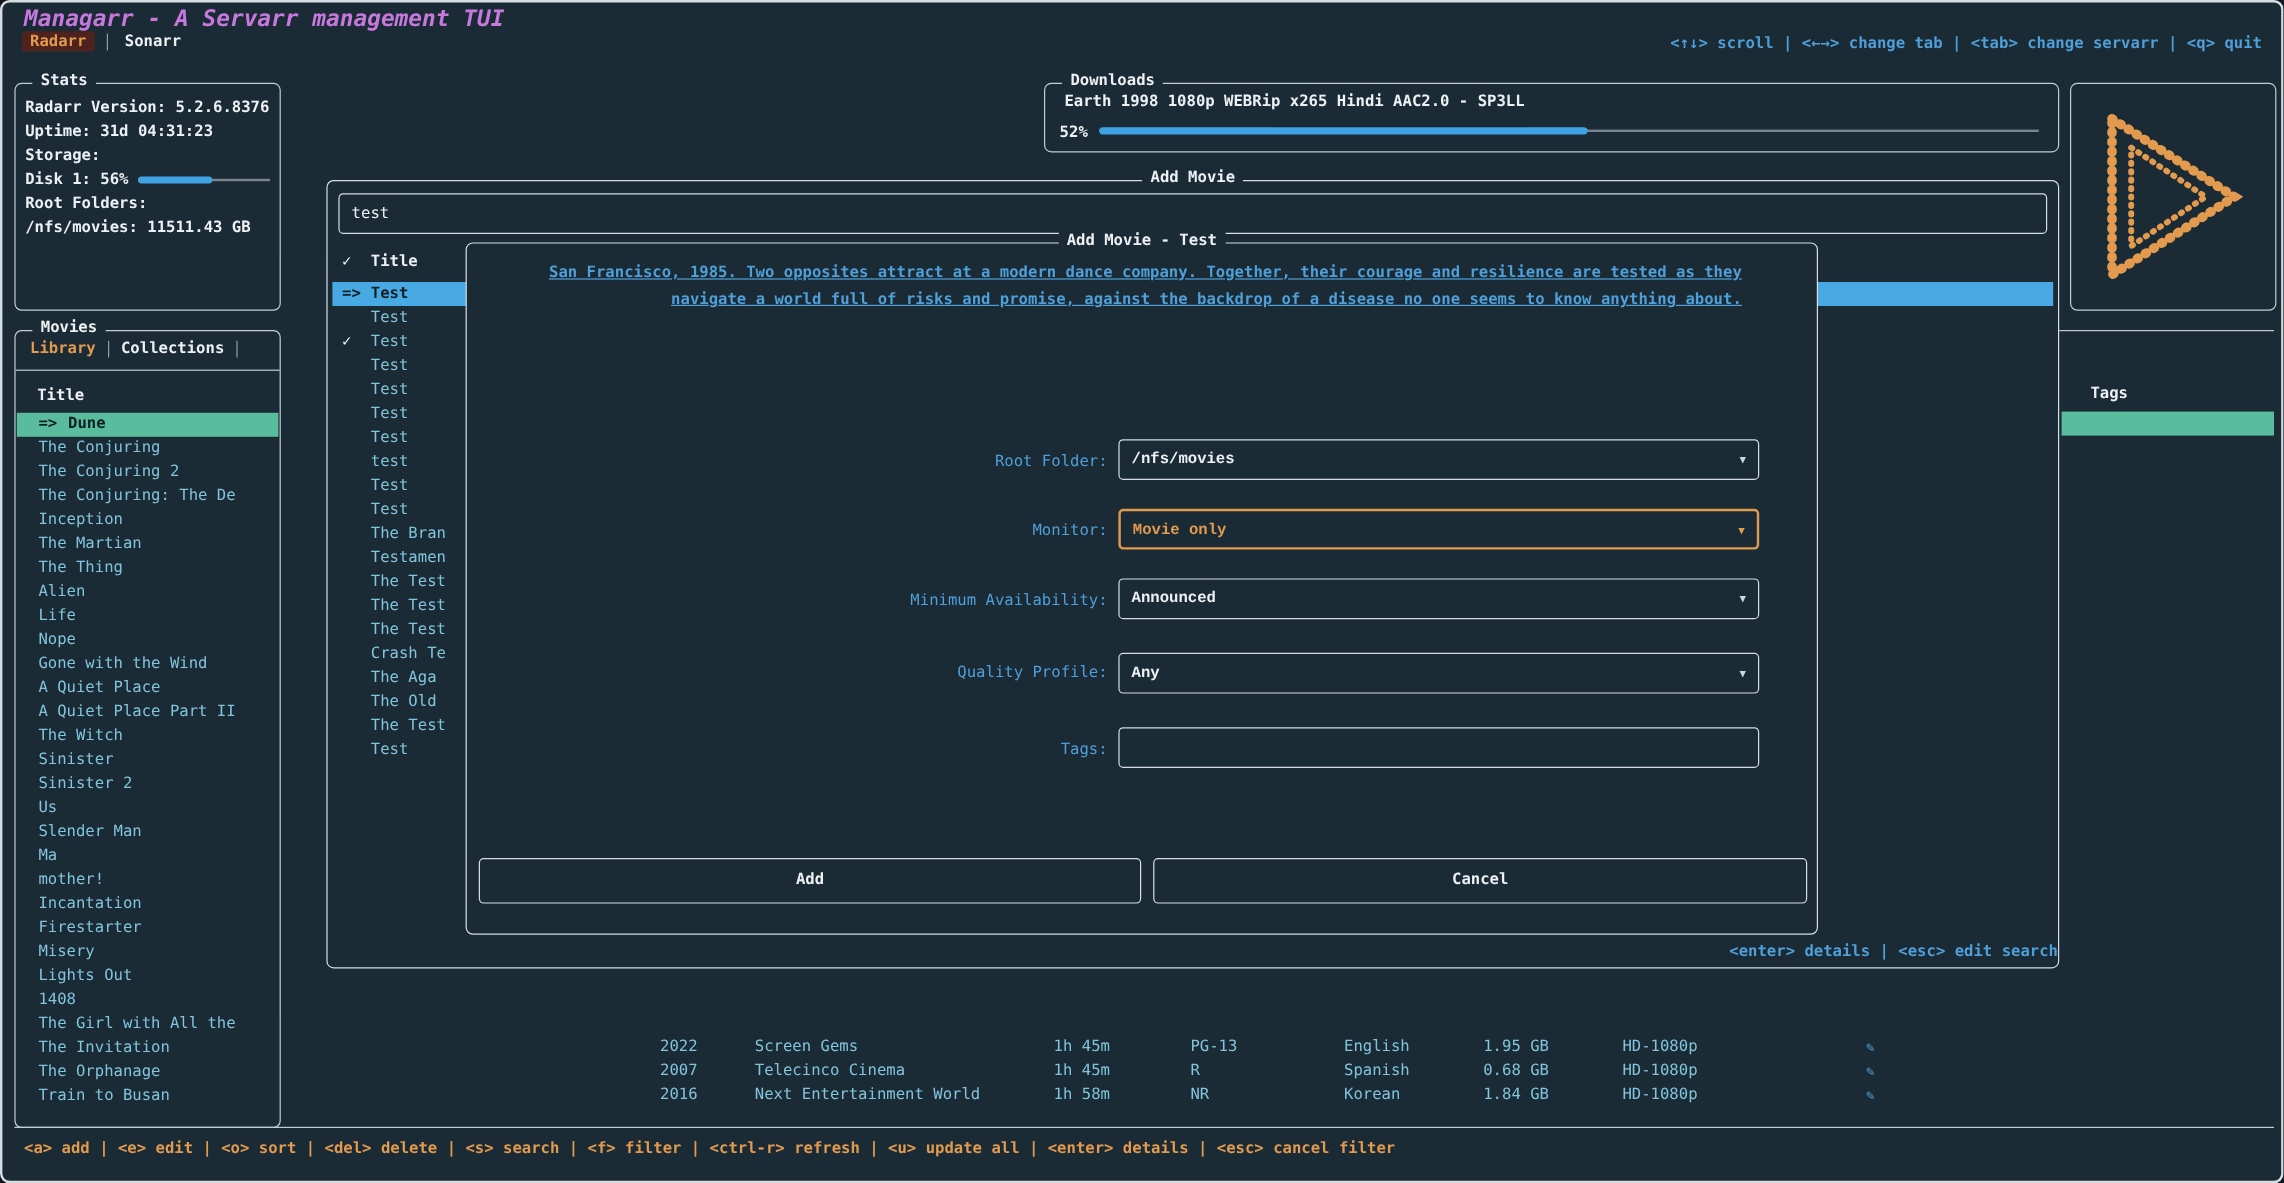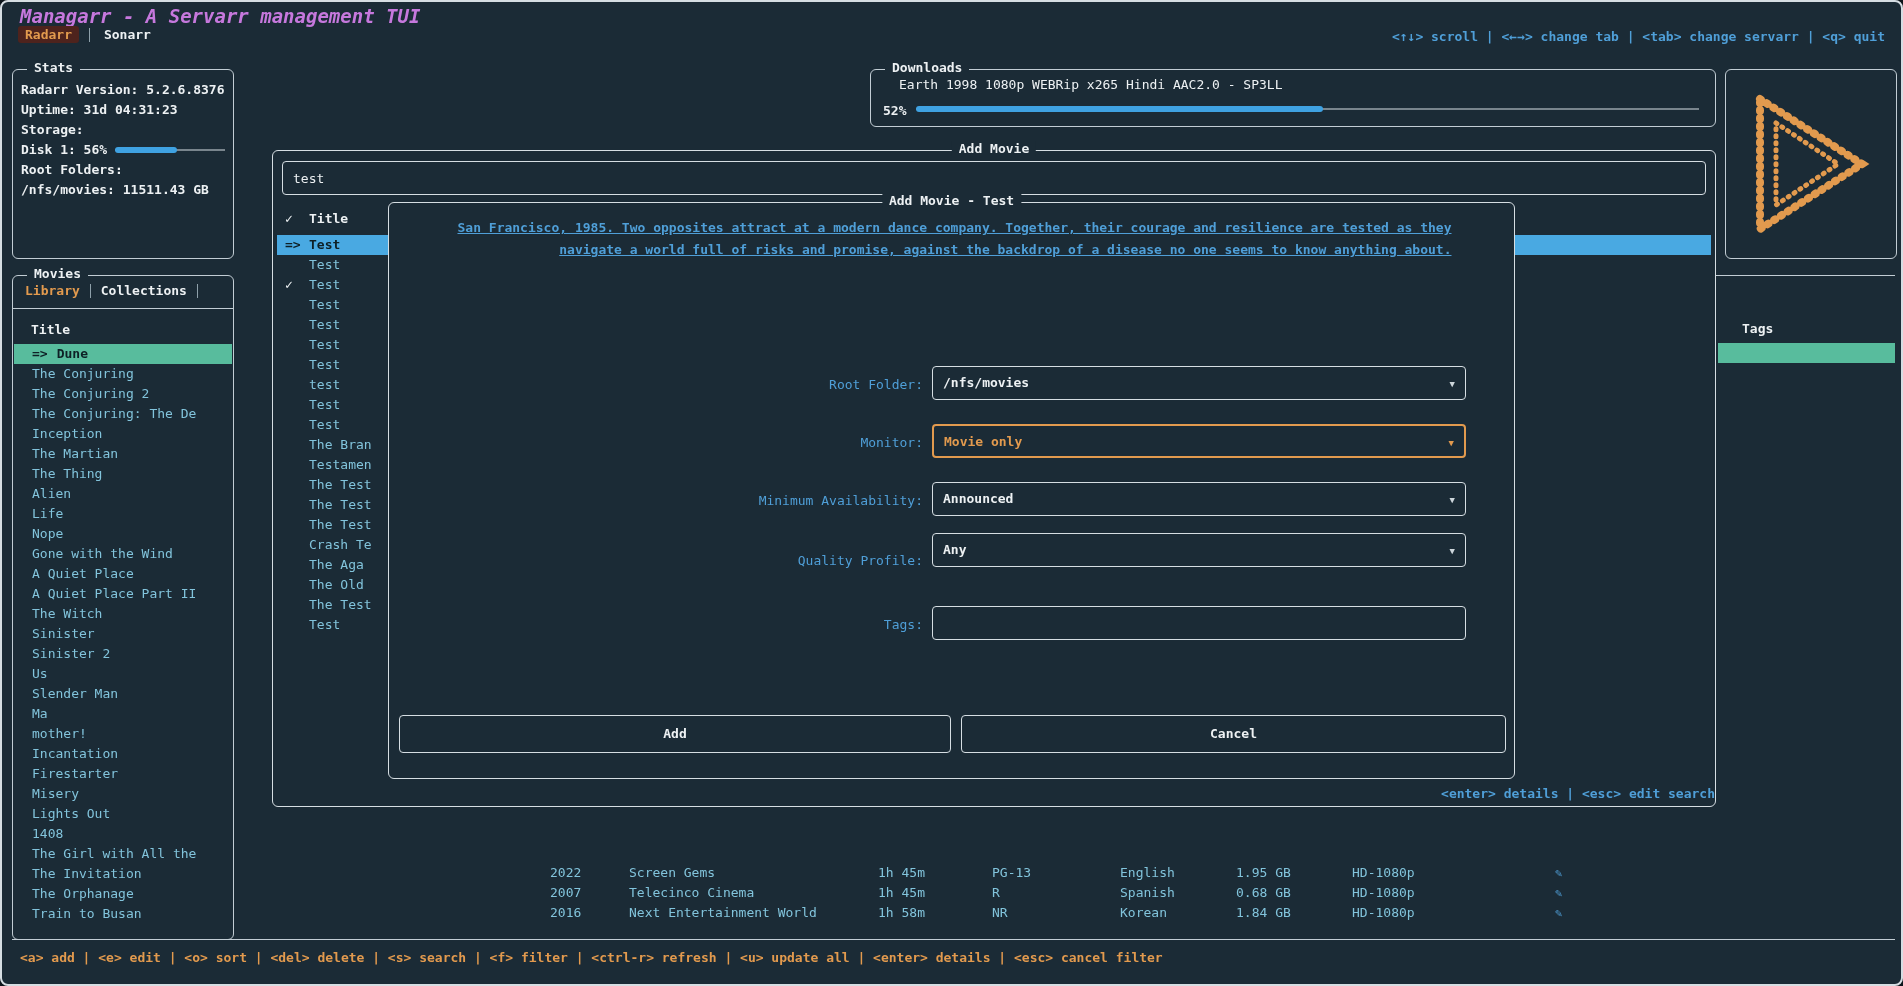--- a/index.html
+++ b/index.html
@@ -38,21 +38,21 @@
   
   #stats-panel{left:10px;top:67px;width:222px;height:190px;}
   .pcontent{padding:10px 8px 0;line-height:20px;font-weight:bold;white-space:nowrap;}
   .diskrow{display:flex;gap:8px;}
   .pbar{position:relative;flex:1;height:6px;align-self:center;min-width:40px;}
   .pbar .track{position:absolute;left:0;right:0;top:2px;height:2px;background:#c7d0d6;opacity:.55;display:block;}
   .pbar .fill{position:absolute;left:0;top:0;height:6px;border-radius:3px;background:#3fa2e2;display:block;}
 
   
   #downloads-panel{left:868px;top:67px;width:846px;height:58px;}
-  .dl-item{position:absolute;left:28px;top:7px;font-weight:normal;white-space:nowrap;}
+  .dl-item{position:absolute;left:16px;top:7px;font-weight:bold;white-space:nowrap;}
   .dl-progress{position:absolute;left:12px;right:16px;top:30px;display:flex;gap:10px;height:18px;align-items:flex-end;}
   .dl-pct{font-weight:bold;}
 
   
   #logo-panel{left:1723px;top:67px;width:172px;height:190px;display:flex;align-items:center;justify-content:center;}
 
   
   #movies-panel{left:10px;top:273px;width:222px;height:665px;}
   .lib-tabs{position:absolute;left:12px;top:7px;display:flex;align-items:center;gap:10px;font-weight:bold;}
   .ltab{cursor:pointer;color:var(--white);}
@@ -85,21 +85,21 @@
   .rrow.sel{background:var(--selblue);color:var(--dark);font-weight:bold;}
   .rrow.sel .rchk{color:var(--dark);}
   .popup-help{position:absolute;left:0;right:0;bottom:5px;text-align:right;color:var(--blue);font-weight:bold;margin-top:12px;}
 
   
   #addmovie-modal{left:386px;top:200px;width:1127px;height:577px;background:var(--bg);z-index:20;border-color:var(--border2);}
   .overview{position:absolute;top:14px;left:50%;transform:translateX(-50%);width:1000px;
             text-align:right;color:var(--blue);font-weight:bold;line-height:22px;text-decoration:underline;}
   .flabel{position:absolute;left:20px;width:514px;text-align:right;color:var(--blue);height:20px;line-height:20px;}
   .fbox{position:absolute;left:543px;width:534px;height:34px;border:1px solid var(--border2);border-radius:4px;cursor:pointer;}
-  .fval{position:absolute;left:10px;top:0;height:32px;line-height:32px;font-weight:bold;color:var(--white);}
+  .fval{position:absolute;left:10px;top:0;height:32px;line-height:32px;font-weight:bold;color:var(--white);font-family:Liberation Mono, monospace;}
   .farrow{position:absolute;right:10px;top:12px;font-size:9px;color:#cdd6db;}
   .fbox.focused{border:2px solid var(--orange);}
   .fbox.focused .fval,.fbox.focused .farrow{color:var(--orange);}
   .ftags{position:absolute;left:0;top:0;width:100%;height:100%;background:transparent;border:none;
          outline:none;color:var(--white);font-family:inherit;font-size:13px;padding:0 10px;}
   .mbtn{position:absolute;height:38px;border:1px solid var(--border2);border-radius:4px;text-align:center;
         line-height:36px;font-weight:bold;color:var(--white);cursor:pointer;}
 
   
   .bottom-keys{position:absolute;left:18px;top:948px;color:var(--orange);font-weight:bold;white-space:nowrap;}
@@ -339,21 +339,21 @@
       <span class="farrow">▼</span>
     </div>
 
     <div class="flabel" style="top:288px;">Minimum Availability:</div>
     <div class="fbox" style="top:279px;">
       <span class="fval">Announced</span>
       <span class="farrow">▼</span>
     </div>
 
     <div class="flabel" style="top:348px;">Quality Profile:</div>
-    <div class="fbox" style="top:330px;">
+    <div class="fbox" style="top:341px;">
       <span class="fval">Any</span>
       <span class="farrow">▼</span>
     </div>
 
     <div class="flabel" style="top:412px;">Tags:</div>
     <div class="fbox" style="top:403px;">
       <input class="ftags" value="" style="">
     </div>
 
     <div class="mbtn" style="left:572px;top:512px;width:545px;">Cancel</div>

